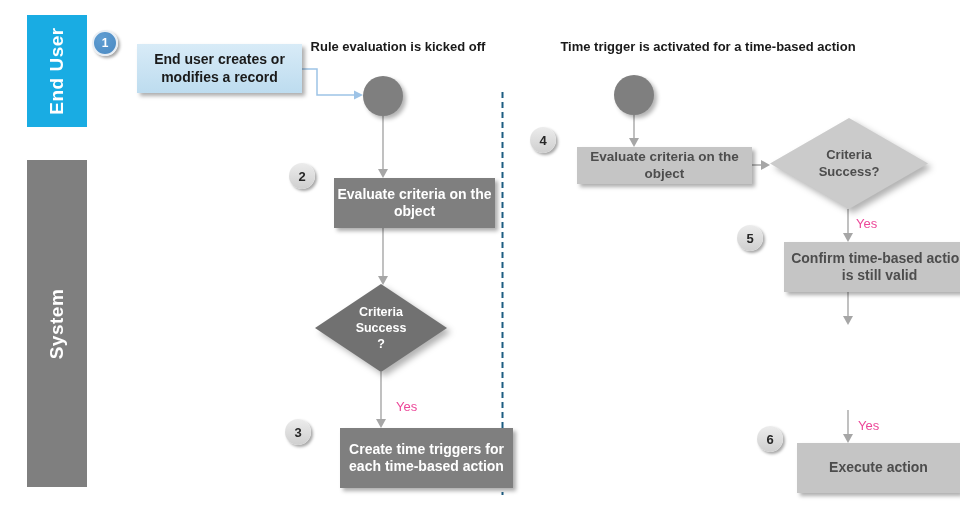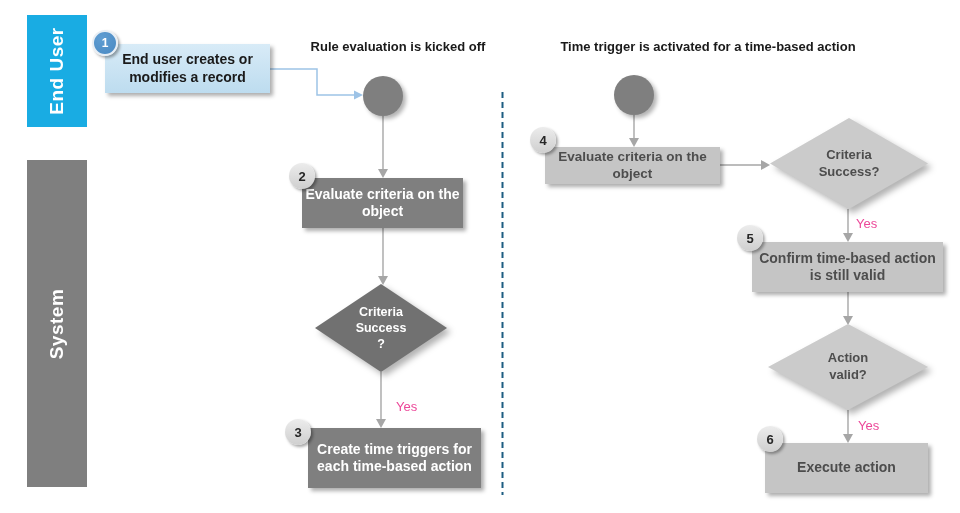--- a/index.html
+++ b/index.html
@@ -28,20 +28,21 @@
   .flow-title {
     position: absolute; text-align: center;
     font-weight: bold; font-size: 13px; color: #1a1a1a;
   }
 
   
   .shape-box {
     position: absolute; display: flex; align-items: center; justify-content: center;
     text-align: center; font-weight: bold; line-height: 1.22;
     box-shadow: 3px 3px 4px rgba(0,0,0,0.32);
+    margin-left: 32px;
   }
   .box-user {
     background: linear-gradient(180deg, #d8ebf7 0%, #bddcef 100%);
     color: #1a1a1a; font-size: 14px;
   }
   .box-dark  { background: #7F7F7F; color: #ffffff; font-size: 14px; }
   .box-light { background: #C5C5C5; color: #4d4d4d; font-size: 13.5px; }
 
   
   .start-circle {
@@ -170,23 +171,19 @@
   <div class="diamond-wrap" style="left:770px; top:118px; width:158px; height:91px;">
     <div class="diamond diamond-light">Criteria
 Success?</div>
   </div>
 
   <div class="yes-label" style="left:856px; top:216px;">Yes</div>
 
   <div class="shape-box box-light" style="left:752px; top:242px; width:191px; height:50px; font-size:14px;">Confirm time-based action is still valid</div>
   <div class="badge badge-gray" style="left:737px; top:225px;">5</div>
 
-  <div class="diamond-wrap" style="left:768px; top:324px; width:160px; height:86px;">
-    <div class="diamond diamond-light">Action
-valid?</div>
-  </div>
 
   <div class="yes-label" style="left:858px; top:418px;">Yes</div>
 
   <div class="shape-box box-light" style="left:765px; top:443px; width:163px; height:50px; font-size:14px;">Execute action</div>
   <div class="badge badge-gray" style="left:757px; top:426px;">6</div>
 
 </div>
 
 </body></html>

